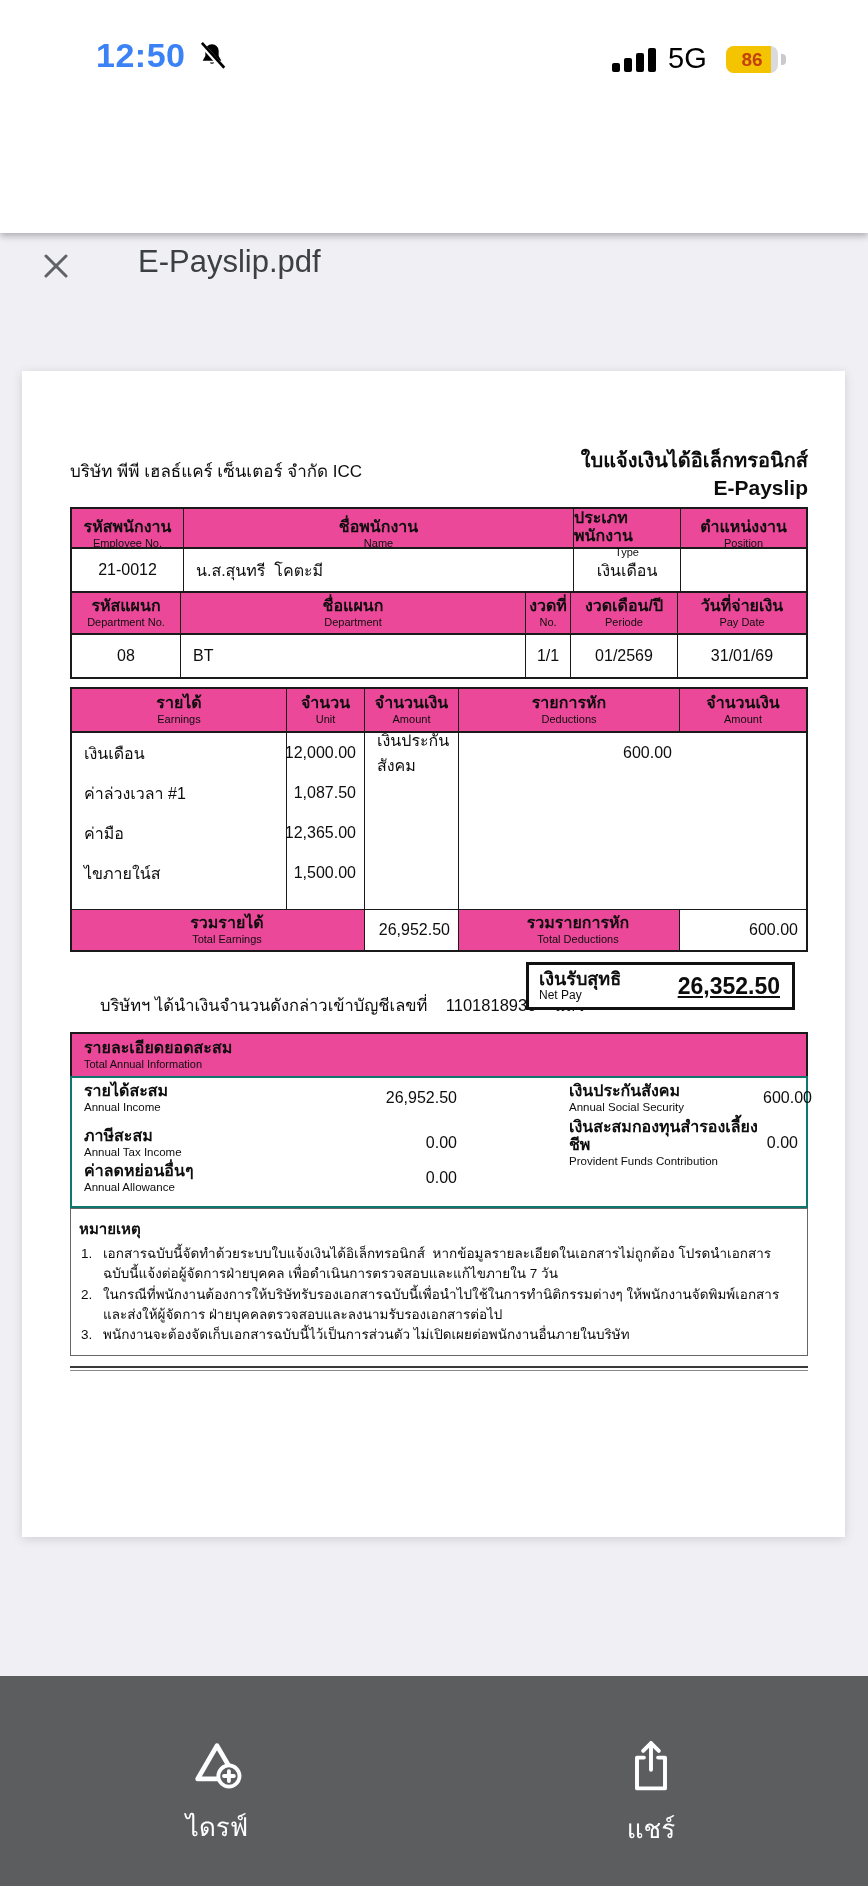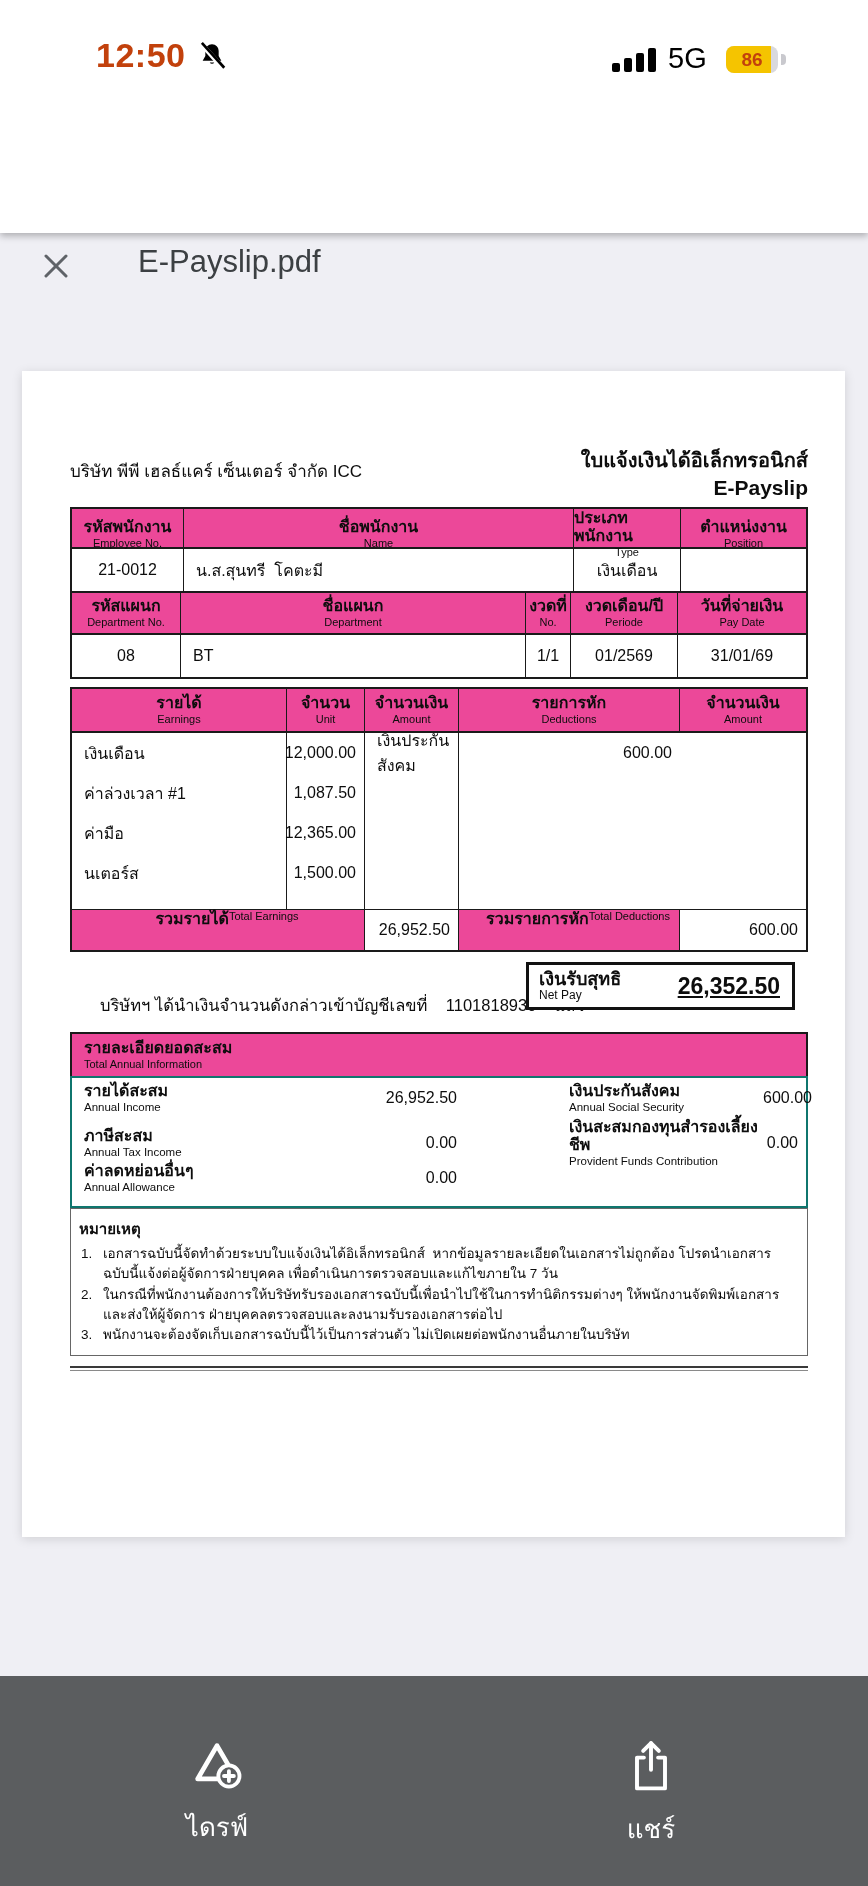--- a/index.html
+++ b/index.html
@@ -4,21 +4,21 @@
 <style>
   html,body{margin:0;padding:0;}
   body{
     width:868px;height:1886px;position:relative;overflow:hidden;
     background:#efeff4;
     font-family:"Liberation Sans","DejaVu Sans",sans-serif;
     color:#111;
   }
   
   .status-bar{position:absolute;top:0;left:0;width:868px;height:100px;background:#fff;z-index:30;}
-  .sb-time{position:absolute;left:96px;top:36px;font-size:34px;font-weight:700;letter-spacing:.5px;color:#c2410c;}
+  .sb-time{position:absolute;left:96px;top:36px;font-size:34px;font-weight:700;letter-spacing:.5px;color:#3b82f6;}
   .sb-bell{position:absolute;left:196px;top:40px;}
   .sb-signal{position:absolute;left:612px;top:46px;}
   .sb-net{position:absolute;left:668px;top:42px;font-size:29px;font-weight:500;color:#000;}
   .sb-batt{position:absolute;left:726px;top:46px;width:52px;height:27px;border-radius:8px;background:#d9d9de;overflow:hidden;}
   .sb-batt-fill{position:absolute;left:0;top:0;bottom:0;width:86%;background:#f5c400;}
   .sb-batt-num{position:absolute;inset:0;display:flex;align-items:center;justify-content:center;font-size:19px;font-weight:700;color:#c2410c;}
   .sb-batt-tip{position:absolute;left:781px;top:54px;width:5px;height:11px;border-radius:0 4px 4px 0;background:#c9c9ce;}
   
   .pdf-header{position:absolute;top:100px;left:0;width:868px;height:133px;background:#fff;z-index:25;
     box-shadow:0 3px 7px rgba(0,0,0,.28);}
@@ -55,21 +55,21 @@
   
   .earn{border:2px solid #1a1a1a;width:738px;box-sizing:border-box;margin-top:8px;}
   .earn-h{display:grid;grid-template-columns:215px 78px 94px 221px 1fr;height:42px;border-bottom:2px solid #1a1a1a;}
   .earn-body{display:grid;grid-template-columns:215px 78px 94px 221px 1fr;height:176px;}
   .ecol{border-right:1px solid #1a1a1a;box-sizing:border-box;}
   .ecol:last-child{border-right:none;}
   .erow{height:40px;display:flex;align-items:center;box-sizing:border-box;font-size:16px;}
   .erow.lab{padding-left:12px;}
   .erow.num{justify-content:flex-end;padding-right:8px;}
   .earn-tot{display:grid;grid-template-columns:293px 94px 221px 1fr;height:40px;border-top:1px solid #1a1a1a;}
-  .tot-lab{display:flex;flex-direction:row;justify-content:center;padding-left:18px;border-right:1px solid #1a1a1a;box-sizing:border-box;}
+  .tot-lab{display:flex;flex-direction:column;justify-content:center;padding-left:18px;border-right:1px solid #1a1a1a;box-sizing:border-box;align-items:center;}
   .tot-val{display:flex;align-items:center;justify-content:flex-end;padding-right:8px;border-right:1px solid #1a1a1a;box-sizing:border-box;font-size:16px;}
   .tot-val:last-child{border-right:none;}
   
   .netpay-zone{position:relative;height:62px;margin-top:10px;}
   .bank-line{position:absolute;left:30px;top:30px;font-size:16.5px;}
   .net-box{position:absolute;right:13px;top:0;width:269px;height:48px;border:3px solid #111;box-sizing:border-box;
     display:flex;align-items:center;justify-content:space-between;padding:0 12px 0 10px;background:#fff;}
   .net-labs{display:flex;flex-direction:column;line-height:1.15;}
   .net-th{font-size:18px;font-weight:700;}
   .net-en{font-size:12px;}
@@ -225,21 +225,21 @@
         <div class="cell">
             <span class="hth">จำนวนเงิน</span>
             <span class="hen">Amount</span>
           </div>
       </div>
       <div class="earn-body">
         <div class="ecol">
           <div class="erow lab">เงินเดือน</div>
           <div class="erow lab">ค่าล่วงเวลา #1</div>
           <div class="erow lab">ค่ามือ</div>
-          <div class="erow lab">นเตอร์ส</div>
+          <div class="erow lab">ไขภายใน์ส</div>
         </div>
         <div class="ecol">
           <div class="erow num">12,000.00</div>
           <div class="erow num">1,087.50</div>
           <div class="erow num">12,365.00</div>
           <div class="erow num">1,500.00</div>
         </div>
         <div class="ecol">
           <div class="erow lab">เงินประกันสังคม</div>
         </div>

